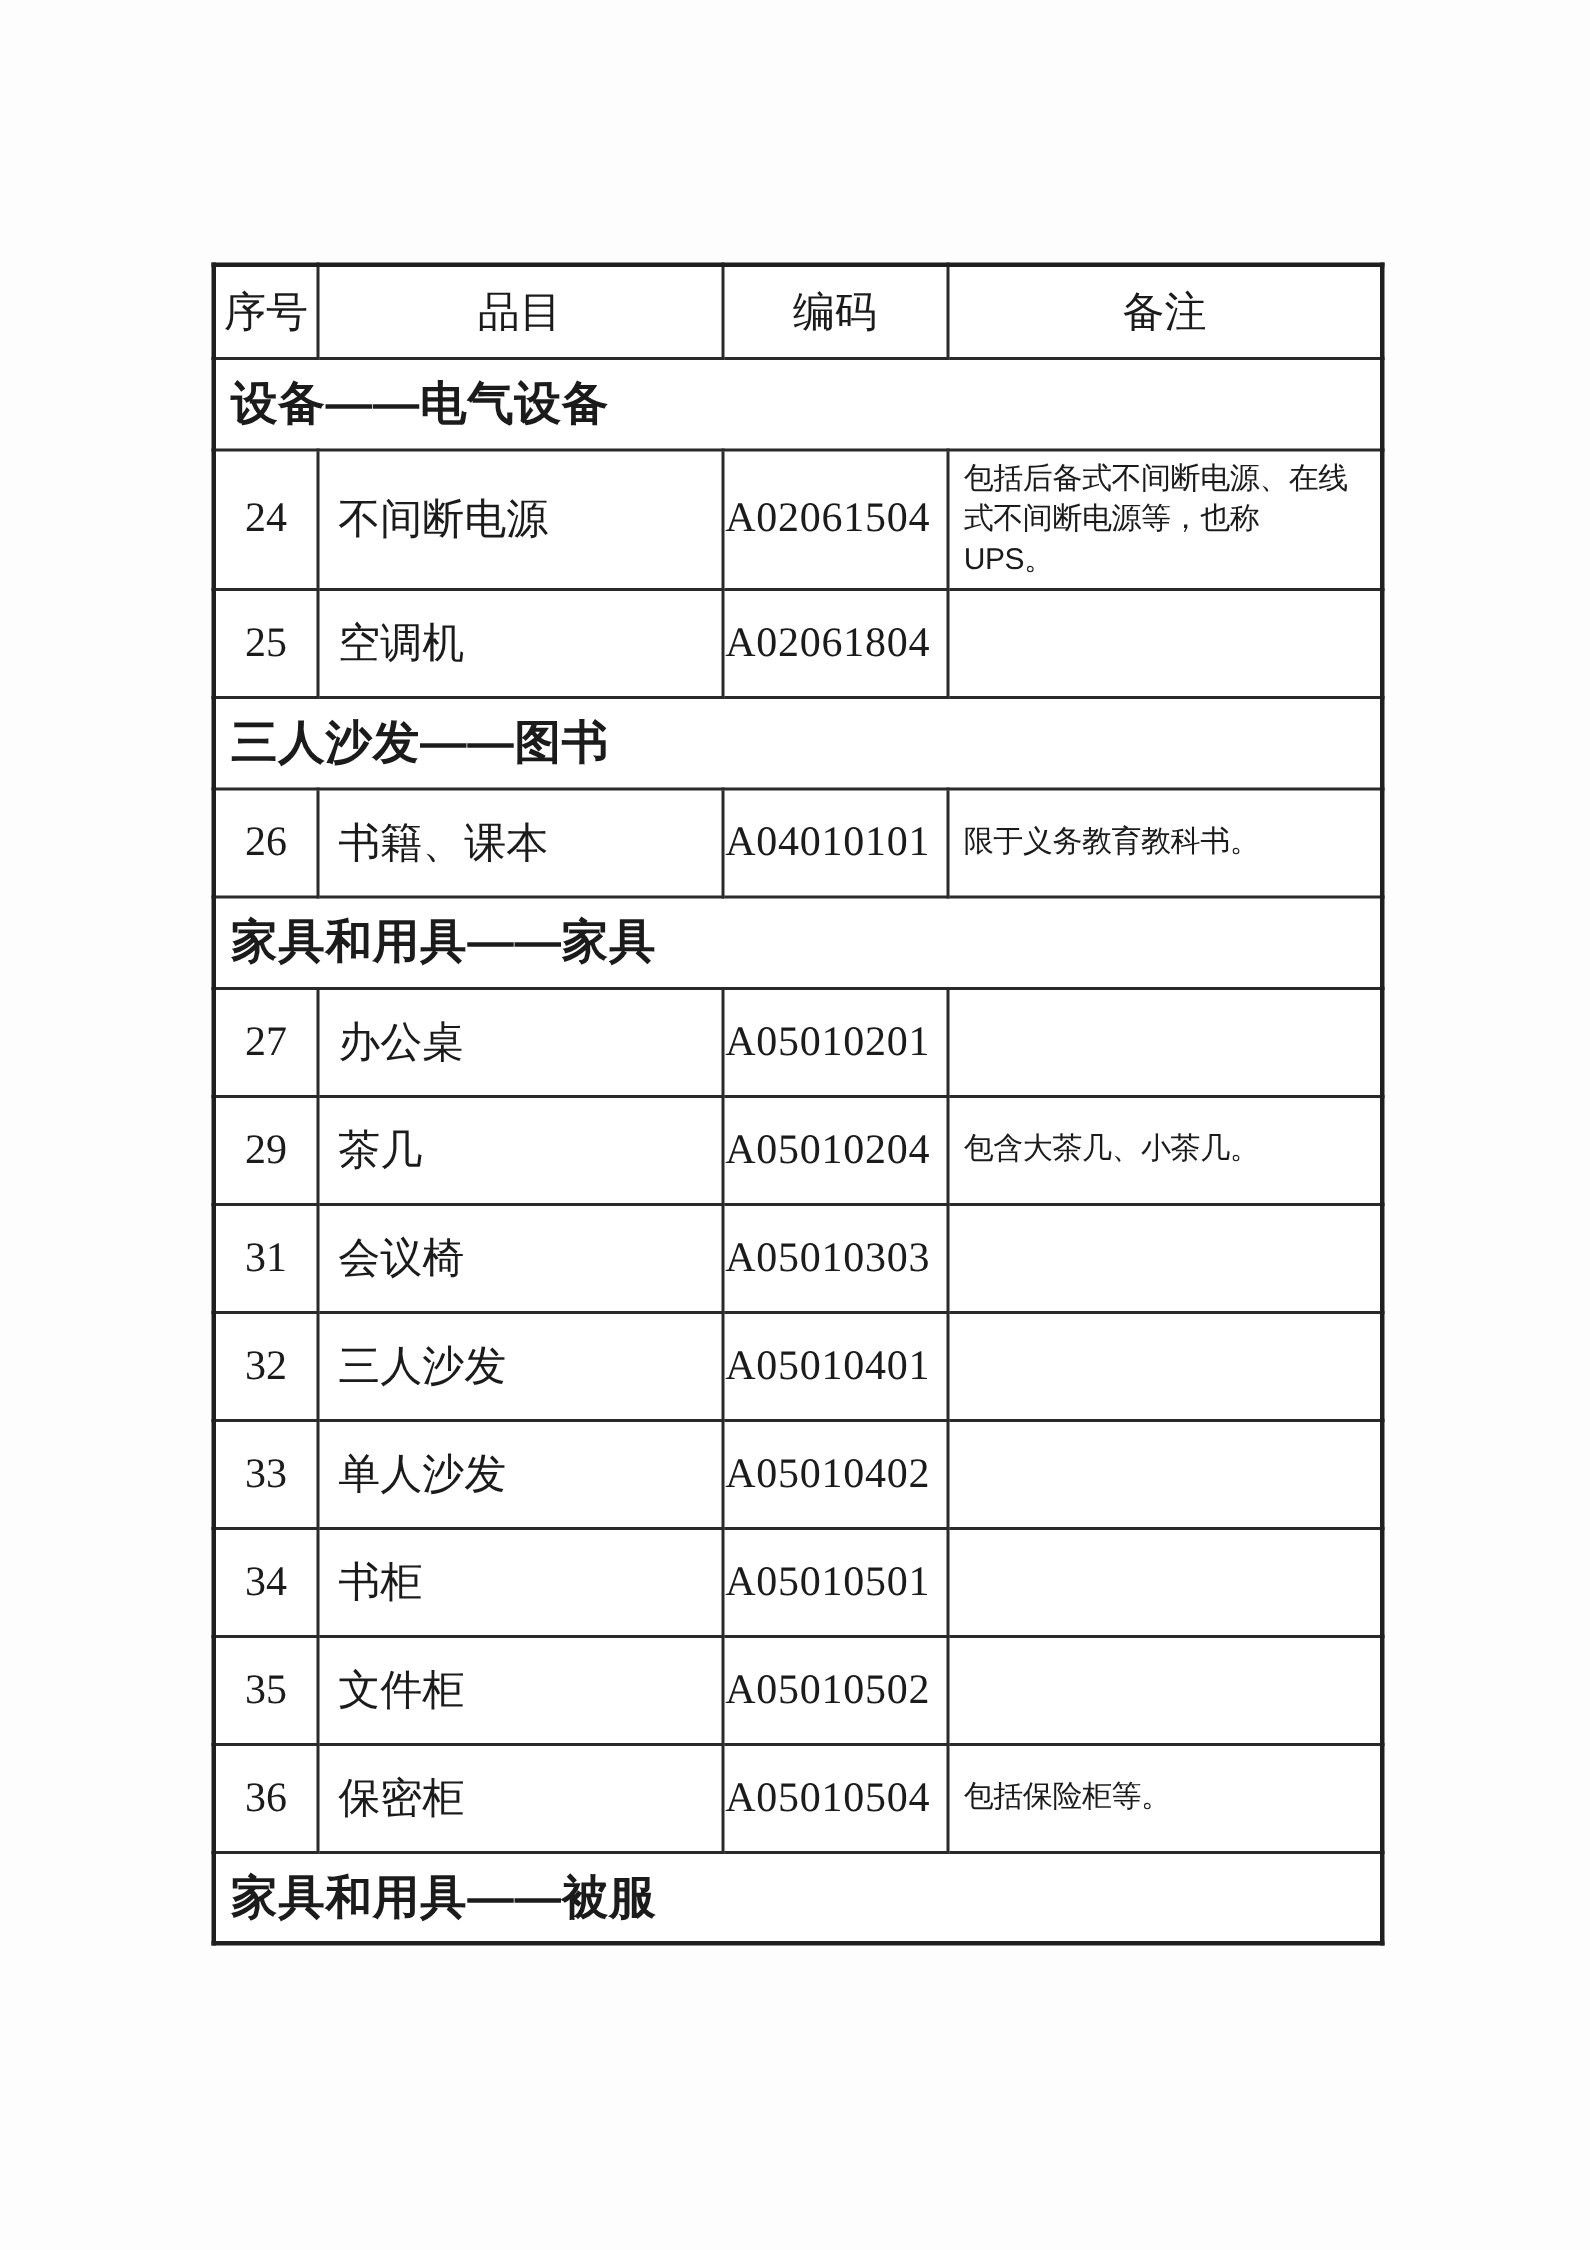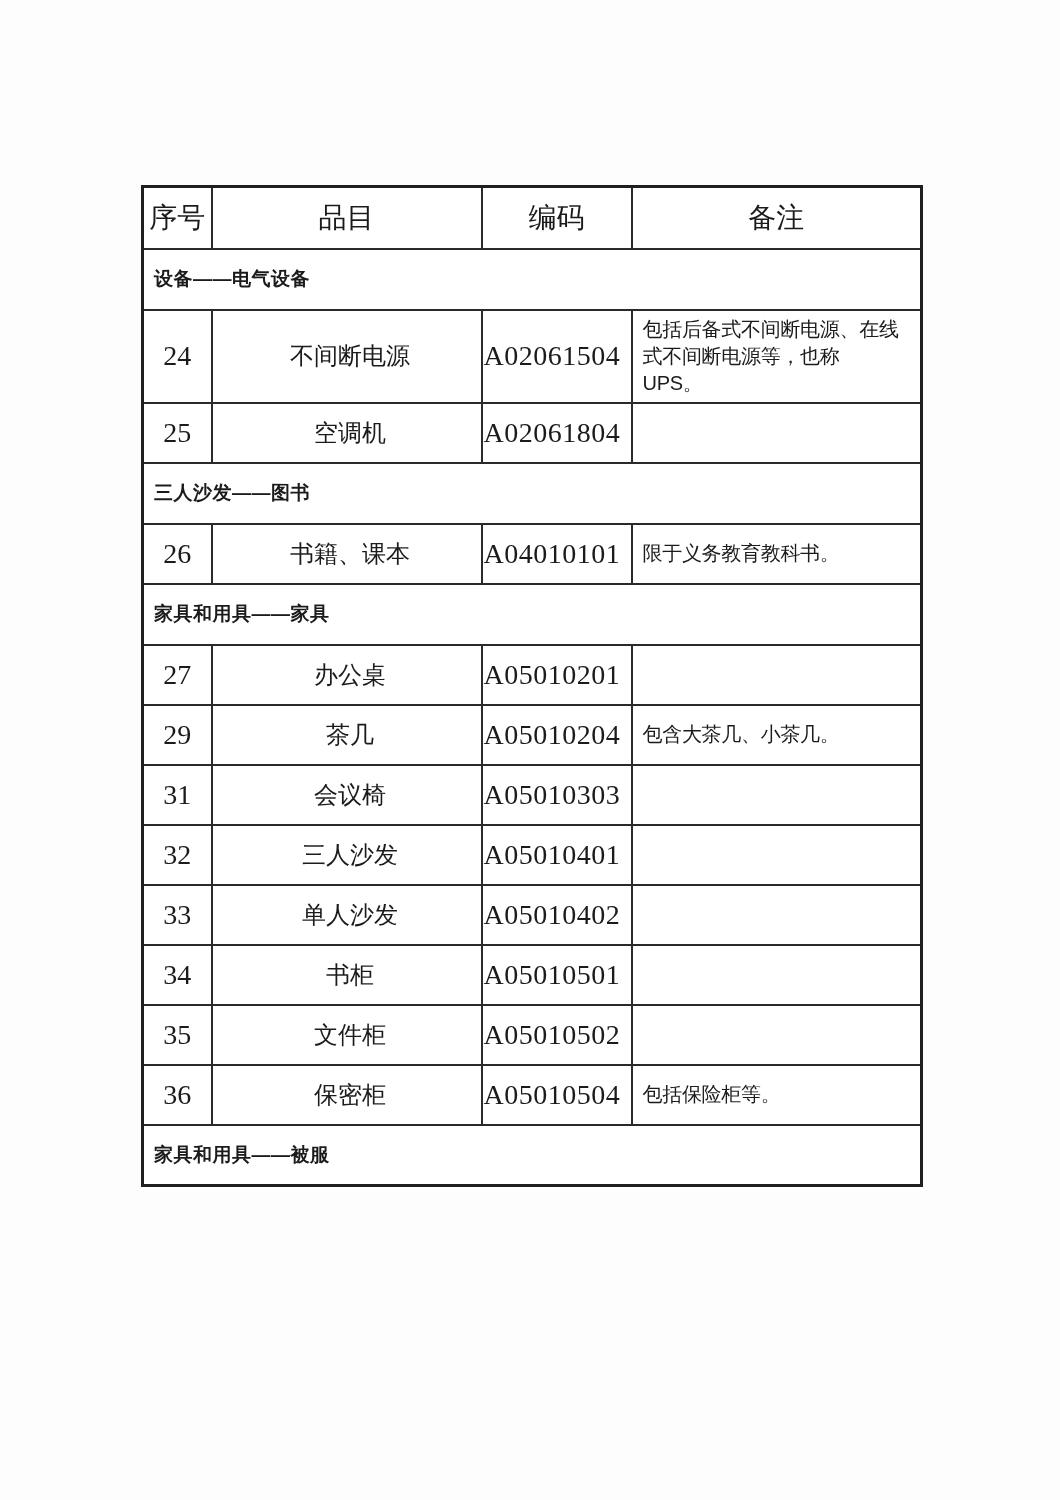--- a/index.html
+++ b/index.html
@@ -4,21 +4,21 @@
 <style>
   html, body { margin:0; padding:0; }
   body {
     width:1060px; height:1500px;
     background:#fdfdfd;
     position:relative;
     font-family:"Liberation Sans", sans-serif;
     color:#1b1b1b;
   }
   .doc-table {
-    position:absolute; left:141px; top:185px; width:779px;
+    position:absolute; left:141px; top:175px; width:779px;
     border-collapse:collapse; table-layout:fixed;
     background:#ffffff;
     border:3px solid #1f1f1f;
   }
   .doc-table th, .doc-table td {
     border:2px solid #2a2a2a;
     vertical-align:middle;
     overflow:hidden;
   }
   col.c-no   { width:69px;  }
@@ -29,36 +29,36 @@
   .doc-table th {
     font-family:"Liberation Serif", serif;
     font-weight:normal;
     font-size:28px;
     text-align:center;
   }
   tr.section-row { height:61px; }
   tr.section-row td {
     font-family:"Liberation Sans", sans-serif;
     font-weight:bold;
-    font-size:19px;
+    font-size:31px;
     text-align:left;
     padding:0 8px 0 10px;
     letter-spacing:0.5px;
   }
-  tr.item-row { height:60px; }
+  tr.item-row { height:72px; }
   td.cell-no {
     text-align:center;
     font-family:"Liberation Serif", serif;
     font-size:28px;
   }
   td.cell-name {
-    text-align:center;
+    text-align:left;
     padding:0 6px 0 13px;
     font-family:"Liberation Sans", sans-serif;
-    font-size:24px;
+    font-size:28px;
   }
   td.cell-code {
     text-align:left;
     font-family:"Liberation Serif", serif;
     font-size:28px;
     letter-spacing:0.5px;
   }
   td.cell-note {
     text-align:left;
     padding:5px 18px 5px 10px;

